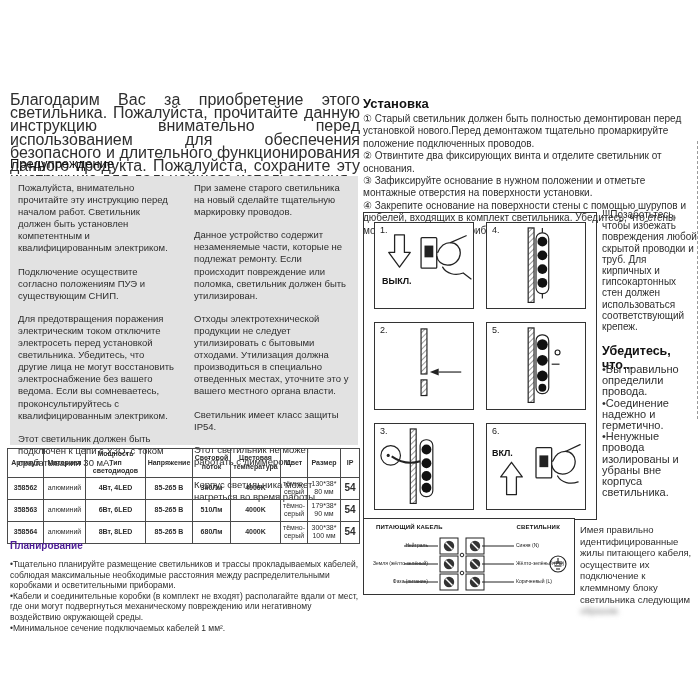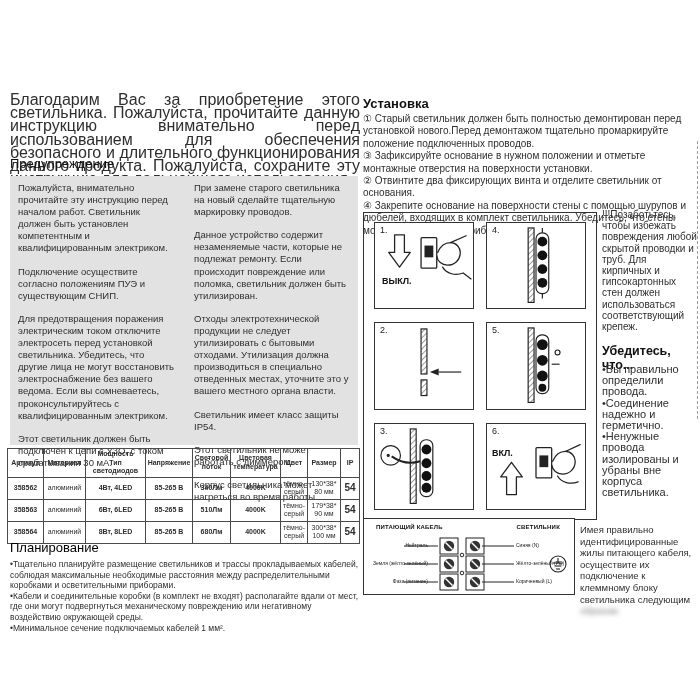--- a/index.html
+++ b/index.html
@@ -16,21 +16,21 @@
 
   table.spec{position:absolute;left:7px;top:448px;width:352px;border-collapse:collapse;table-layout:fixed;}
   table.spec th,table.spec td{border:1px solid #4a4a4a;padding:1px 1px;text-align:center;vertical-align:middle;
         font-size:7px;line-height:8.6px;white-space:pre-line;overflow:hidden;}
   table.spec th{font-weight:bold;height:24px;}
   table.spec td{height:19px;}
   table.spec td:nth-child(1),table.spec td:nth-child(3),table.spec td:nth-child(4),
   table.spec td:nth-child(5),table.spec td:nth-child(6){font-weight:bold;}
   table.spec td:nth-child(9){font-weight:bold;font-size:10px;}
 
-  .plan-title{position:absolute;left:10px;top:540px;font-size:13px;font-weight:normal;color:#000000;}
+  .plan-title{position:absolute;left:10px;top:540px;font-size:10px;font-weight:bold;color:#4c1d95;}
   .plan-list{position:absolute;left:10px;top:559px;width:352px;font-size:8.5px;line-height:10.6px;}
   .plan-item::before{content:"\2022";}
 
   
   .inst-title{position:absolute;left:363px;top:96px;font-size:13px;font-weight:bold;color:#111;}
   .inst-steps{position:absolute;left:363px;top:113px;width:334px;font-size:10px;line-height:12.4px;}
   .step-num{font-size:10px;}
 
   .diagram-grid{position:absolute;left:363px;top:212px;width:234px;height:308px;border:1px solid #333;
         box-sizing:border-box;display:grid;grid-template-columns:1fr 1fr;gap:13px 12px;padding:9px 10px;}
@@ -169,22 +169,22 @@
   <div class="plan-title">Планирование</div>
   <div class="plan-list">
       <div class="plan-item">Тщательно планируйте размещение светильников и трассы прокладываемых кабелей, соблюдая максимальные необходимые расстояния между распределительными коробками и осветительными приборами.</div>
       <div class="plan-item">Кабели и соединительные коробки (в комплект не входят) располагайте вдали от мест, где они могут подвергнуться механическому повреждению или негативному воздействию окружающей среды.</div>
       <div class="plan-item">Минимальное сечение подключаемых кабелей 1 мм².</div>
     </div>
 
   <div class="inst-title">Установка</div>
   <div class="inst-steps">
       <div class="step"><span class="step-num">①</span><span> Старый светильник должен быть полностью демонтирован перед установкой нового.Перед демонтажом тщательно промаркируйте положение подключенных проводов.</span></div>
+      <div class="step"><span class="step-num">②</span><span> Отвинтите два фиксирующих винта и отделите светильник от основания.</span></div>
       <div class="step"><span class="step-num">③</span><span> Зафиксируйте основание в нужном положении и отметьте монтажные отверстия на поверхности установки.</span></div>
-      <div class="step"><span class="step-num">②</span><span> Отвинтите два фиксирующих винта и отделите светильник от основания.</span></div>
       <div class="step"><span class="step-num">④</span><span> Закрепите основание на поверхности стены с помощью шурупов и дюбелей, входящих в комплект светильника. Убедитесь, что стены могут выдержать вес прибора.</span></div>
     </div>
 
   <div class="diagram-grid">
 
     <div class="panel">
       <span class="panel-num">1.</span>
       <svg viewBox="0 0 100 87">
         <g stroke="#222" fill="none" stroke-width="1.3" stroke-linejoin="round" stroke-linecap="round">
           <path d="M20 12 h10 v18 h6 L25 45 14 30 h6 z"></path>

